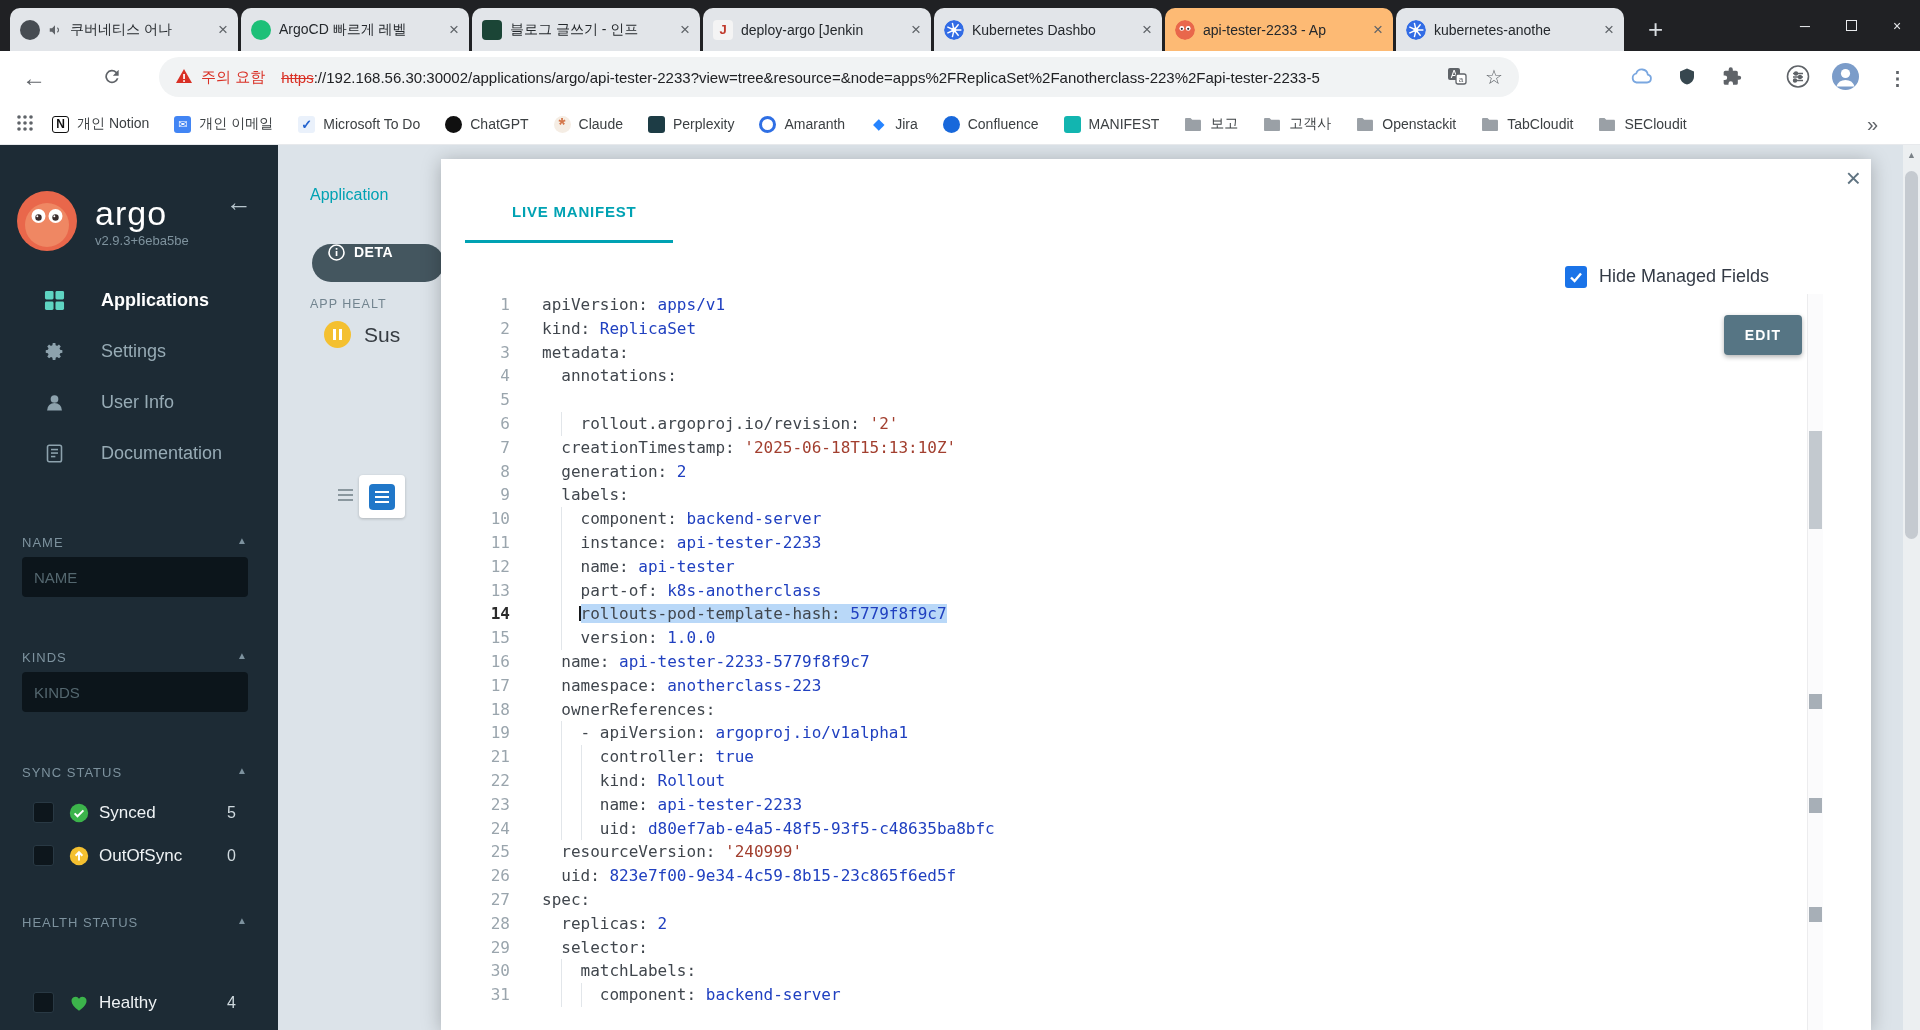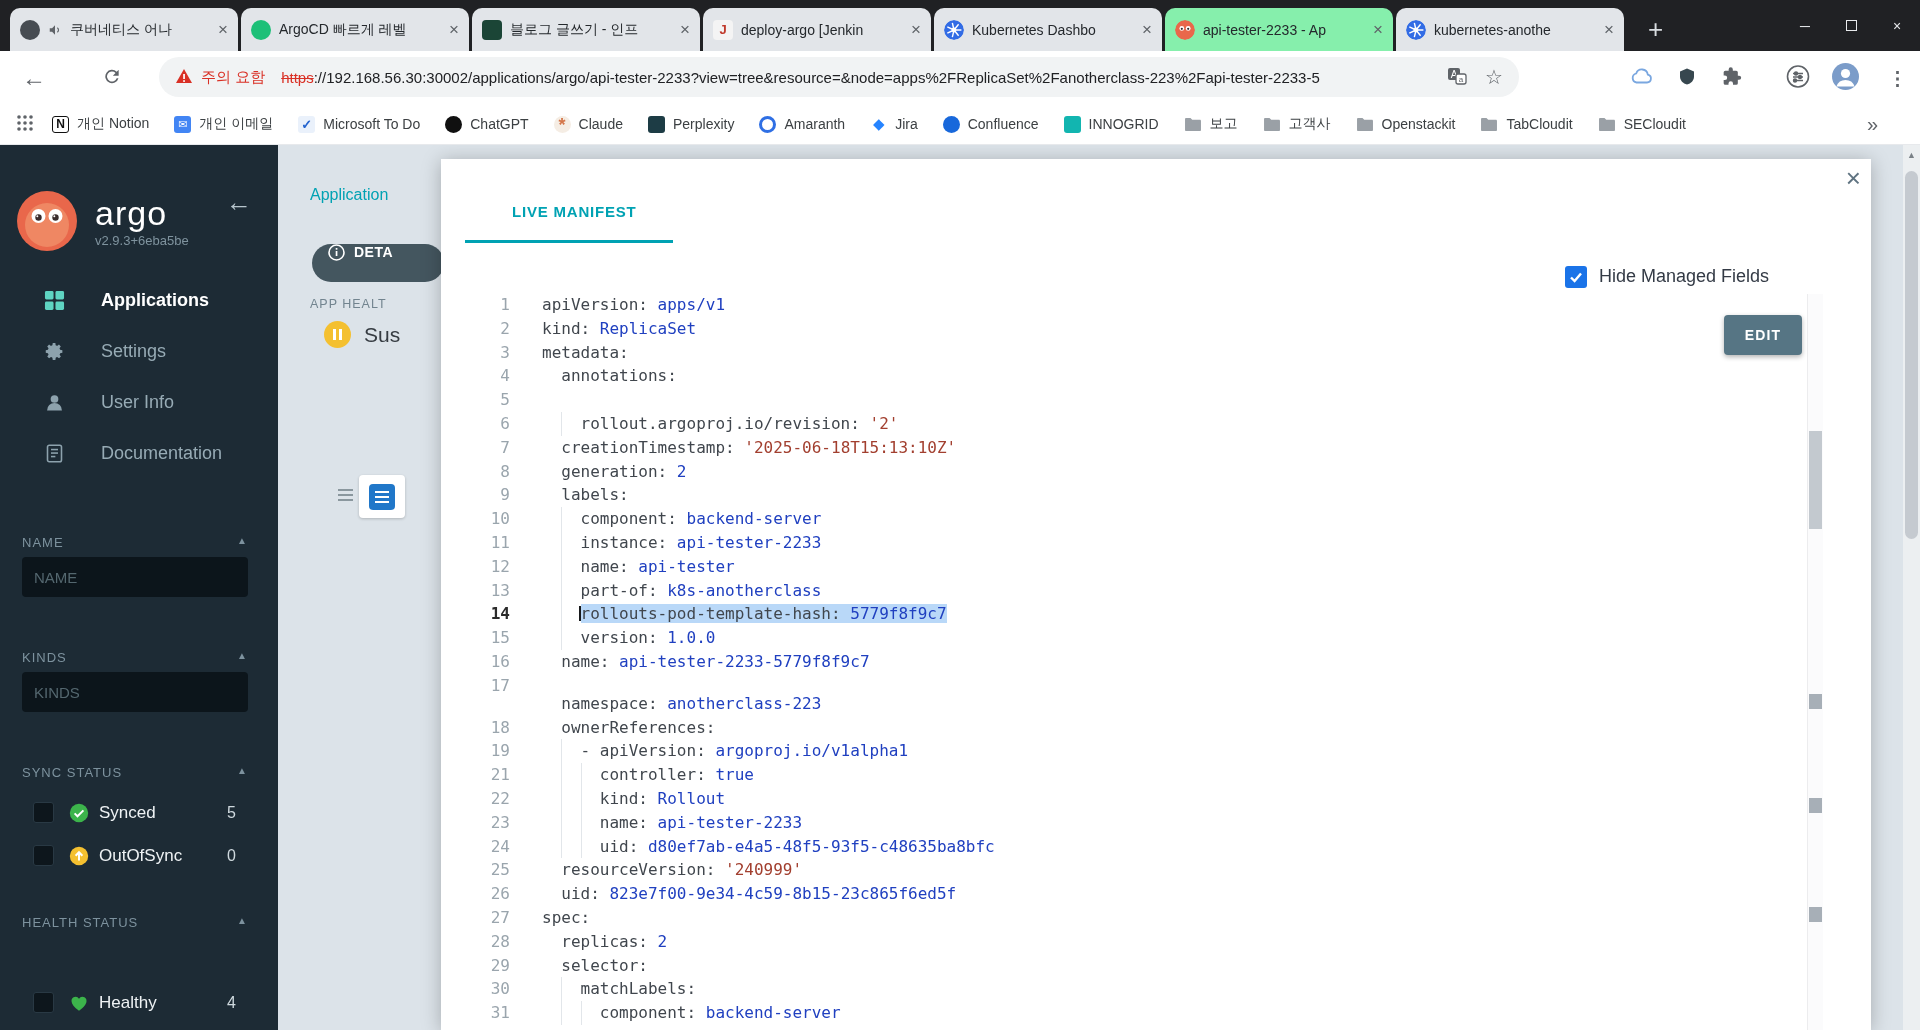--- a/index.html
+++ b/index.html
@@ -3,21 +3,21 @@
 <meta charset="utf-8">
 <style>
 *{margin:0;padding:0;box-sizing:border-box}
 html,body{width:1920px;height:1030px;overflow:hidden}
 body{font-family:"Liberation Sans",sans-serif;background:#fff;position:relative;font-size:14px;color:#202124}
 
 
 .tabstrip{position:absolute;top:0;left:0;right:0;height:51px;background:#202124}
 .tabs{position:absolute;left:10px;bottom:0;display:flex;gap:3px;height:43px}
 .tab{width:228px;height:43px;background:#e2e5e9;border-radius:10px 10px 0 0;display:flex;align-items:center;padding:0 10px;gap:8px}
-.tab.active{background:#86efac}
+.tab.active{background:#fdba74}
 .tab-title{flex:1;font-size:14px;color:#24282c;white-space:nowrap;overflow:hidden}
 .tab-close{color:#5f6368;font-size:17px;line-height:17px;flex:none}
 .fv{width:20px;height:20px;border-radius:50%;flex:none;display:inline-block}
 .fv-sq{border-radius:4px}
 .jenkins{background:#f4f4f4;color:#c0392b;font-weight:bold;font-size:13px;line-height:20px;text-align:center}
 .spk{flex:none}
 .newtab{position:absolute;left:1648px;bottom:8px;color:#d9dde1;font-size:26px;line-height:28px}
 .winctl{position:absolute;right:0;top:0;height:51px;display:flex}
 .winctl span{width:46px;display:flex;align-items:center;justify-content:center;color:#e8eaed;font-size:14px}
 .maxbox{display:inline-block;width:11px;height:11px;border:1.5px solid #e8eaed}
@@ -312,21 +312,21 @@
       <div class="bm">
         <span class="bmi" style="background:transparent;color:#2684ff;font-size:15px;line-height:16px;text-align:center">◆</span>
         <span class="bm-label">Jira</span>
       </div>
       <div class="bm">
         <span class="bmi bmi-r" style="background:#1868db"></span>
         <span class="bm-label">Confluence</span>
       </div>
       <div class="bm">
         <span class="bmi" style="background:#12b5b0"></span>
-        <span class="bm-label">INNOGRID</span>
+        <span class="bm-label">MANIFEST</span>
       </div>
       <div class="bm">
         <svg class="bmi-f" width="18" height="15" viewBox="0 0 19 16">
           <path d="M1 2.2C1 1.5 1.5 1 2.2 1h4.6l1.9 2h8.1c.7 0 1.2.5 1.2 1.2v9.6c0 .7-.5 1.2-1.2 1.2H2.2C1.5 15 1 14.5 1 13.8z" fill="#9aa0a6"></path>
         </svg>
         <span class="bm-label">보고</span>
       </div>
       <div class="bm">
         <svg class="bmi-f" width="18" height="15" viewBox="0 0 19 16">
           <path d="M1 2.2C1 1.5 1.5 1 2.2 1h4.6l1.9 2h8.1c.7 0 1.2.5 1.2 1.2v9.6c0 .7-.5 1.2-1.2 1.2H2.2C1.5 15 1 14.5 1 13.8z" fill="#9aa0a6"></path>
@@ -509,21 +509,21 @@
           <div class="cl"><span class="ln">7</span><span class="ct" style="padding-left: 2ch;"><span class="t-k">creationTimestamp</span><span class="t-p">: </span><span class="t-s">'2025-06-18T15:13:10Z'</span></span></div>
           <div class="cl"><span class="ln">8</span><span class="ct" style="padding-left: 2ch;"><span class="t-k">generation</span><span class="t-p">: </span><span class="t-v">2</span></span></div>
           <div class="cl"><span class="ln">9</span><span class="ct" style="padding-left: 2ch;"><span class="t-k">labels</span><span class="t-p">:</span></span></div>
           <div class="cl"><span class="ln">10</span><span class="ct" style="padding-left: 4ch;"><i class="ig" style="left: 2ch;"></i><span class="t-k">component</span><span class="t-p">: </span><span class="t-v">backend-server</span></span></div>
           <div class="cl"><span class="ln">11</span><span class="ct" style="padding-left: 4ch;"><i class="ig" style="left: 2ch;"></i><span class="t-k">instance</span><span class="t-p">: </span><span class="t-v">api-tester-2233</span></span></div>
           <div class="cl"><span class="ln">12</span><span class="ct" style="padding-left: 4ch;"><i class="ig" style="left: 2ch;"></i><span class="t-k">name</span><span class="t-p">: </span><span class="t-v">api-tester</span></span></div>
           <div class="cl"><span class="ln">13</span><span class="ct" style="padding-left: 4ch;"><i class="ig" style="left: 2ch;"></i><span class="t-k">part-of</span><span class="t-p">: </span><span class="t-v">k8s-anotherclass</span></span></div>
           <div class="cl"><span class="ln lnsel">14</span><span class="ct" style="padding-left: 4ch;"><i class="ig" style="left: 2ch;"></i><span class="selwrap"><i class="caret"></i><span class="t-k">rollouts-pod-template-hash</span><span class="t-p">: </span><span class="t-v">5779f8f9c7</span></span></span></div>
           <div class="cl"><span class="ln">15</span><span class="ct" style="padding-left: 4ch;"><i class="ig" style="left: 2ch;"></i><span class="t-k">version</span><span class="t-p">: </span><span class="t-v">1.0.0</span></span></div>
           <div class="cl"><span class="ln">16</span><span class="ct" style="padding-left: 2ch;"><span class="t-k">name</span><span class="t-p">: </span><span class="t-v">api-tester-2233-5779f8f9c7</span></span></div>
-          <div class="cl"><span class="ln">17</span><span class="ct" style="padding-left: 2ch; margin-top: 18px;"><span class="t-k">namespace</span><span class="t-p">: </span><span class="t-v">anotherclass-223</span></span></div>
+          <div class="cl"><span class="ln">17</span><span class="ct" style="padding-left: 2ch;"><span class="t-k">namespace</span><span class="t-p">: </span><span class="t-v">anotherclass-223</span></span></div>
           <div class="cl"><span class="ln">18</span><span class="ct" style="padding-left: 2ch;"><span class="t-k">ownerReferences</span><span class="t-p">:</span></span></div>
           <div class="cl"><span class="ln">19</span><span class="ct" style="padding-left: 4ch;"><i class="ig" style="left: 2ch;"></i><span class="t-p">- </span><span class="t-k">apiVersion</span><span class="t-p">: </span><span class="t-v">argoproj.io/v1alpha1</span></span></div>
           <div class="cl"><span class="ln">21</span><span class="ct" style="padding-left: 6ch;"><i class="ig" style="left: 2ch;"></i><i class="ig" style="left: 4ch;"></i><span class="t-k">controller</span><span class="t-p">: </span><span class="t-v">true</span></span></div>
           <div class="cl"><span class="ln">22</span><span class="ct" style="padding-left: 6ch;"><i class="ig" style="left: 2ch;"></i><i class="ig" style="left: 4ch;"></i><span class="t-k">kind</span><span class="t-p">: </span><span class="t-v">Rollout</span></span></div>
           <div class="cl"><span class="ln">23</span><span class="ct" style="padding-left: 6ch;"><i class="ig" style="left: 2ch;"></i><i class="ig" style="left: 4ch;"></i><span class="t-k">name</span><span class="t-p">: </span><span class="t-v">api-tester-2233</span></span></div>
           <div class="cl"><span class="ln">24</span><span class="ct" style="padding-left: 6ch;"><i class="ig" style="left: 2ch;"></i><i class="ig" style="left: 4ch;"></i><span class="t-k">uid</span><span class="t-p">: </span><span class="t-v">d80ef7ab-e4a5-48f5-93f5-c48635ba8bfc</span></span></div>
           <div class="cl"><span class="ln">25</span><span class="ct" style="padding-left: 2ch;"><span class="t-k">resourceVersion</span><span class="t-p">: </span><span class="t-s">'240999'</span></span></div>
           <div class="cl"><span class="ln">26</span><span class="ct" style="padding-left: 2ch;"><span class="t-k">uid</span><span class="t-p">: </span><span class="t-v">823e7f00-9e34-4c59-8b15-23c865f6ed5f</span></span></div>
           <div class="cl"><span class="ln">27</span><span class="ct" style="padding-left: 0ch;"><span class="t-k">spec</span><span class="t-p">:</span></span></div>
           <div class="cl"><span class="ln">28</span><span class="ct" style="padding-left: 2ch;"><span class="t-k">replicas</span><span class="t-p">: </span><span class="t-v">2</span></span></div>

